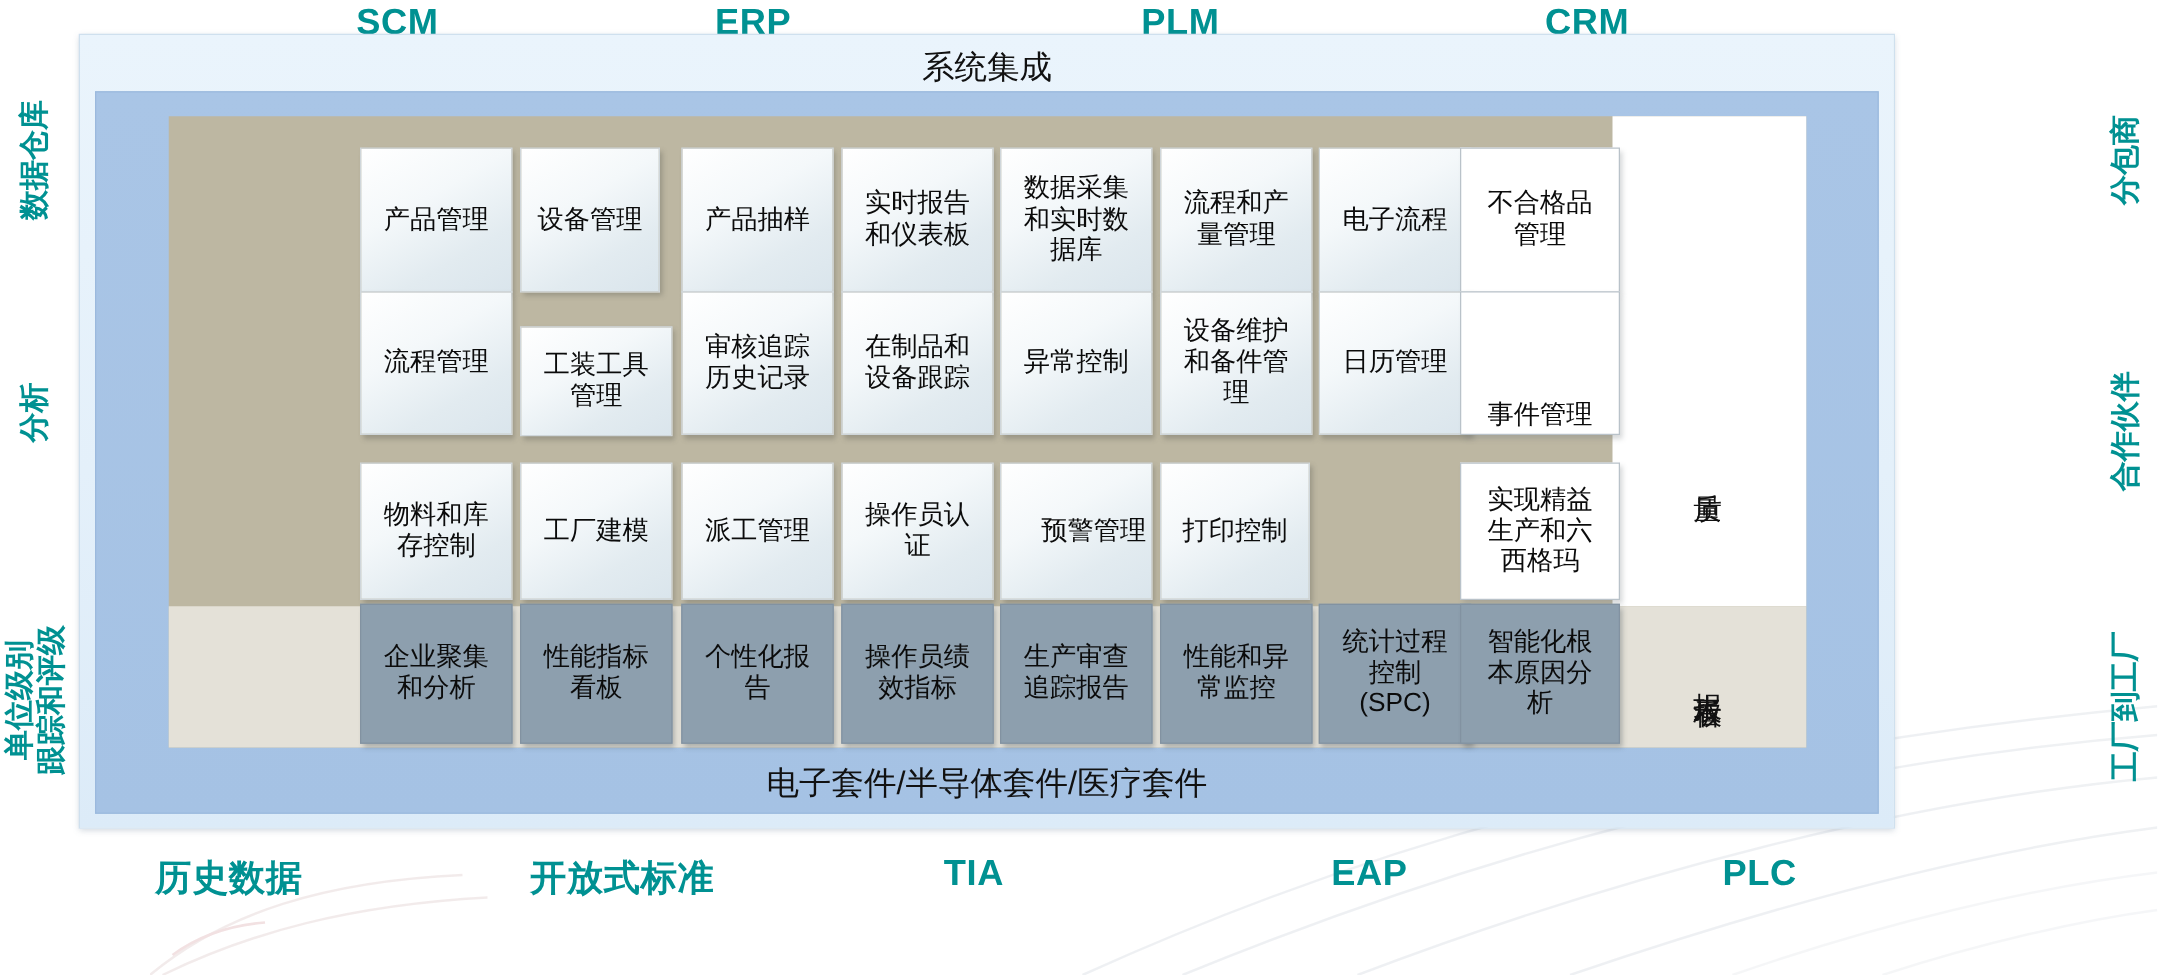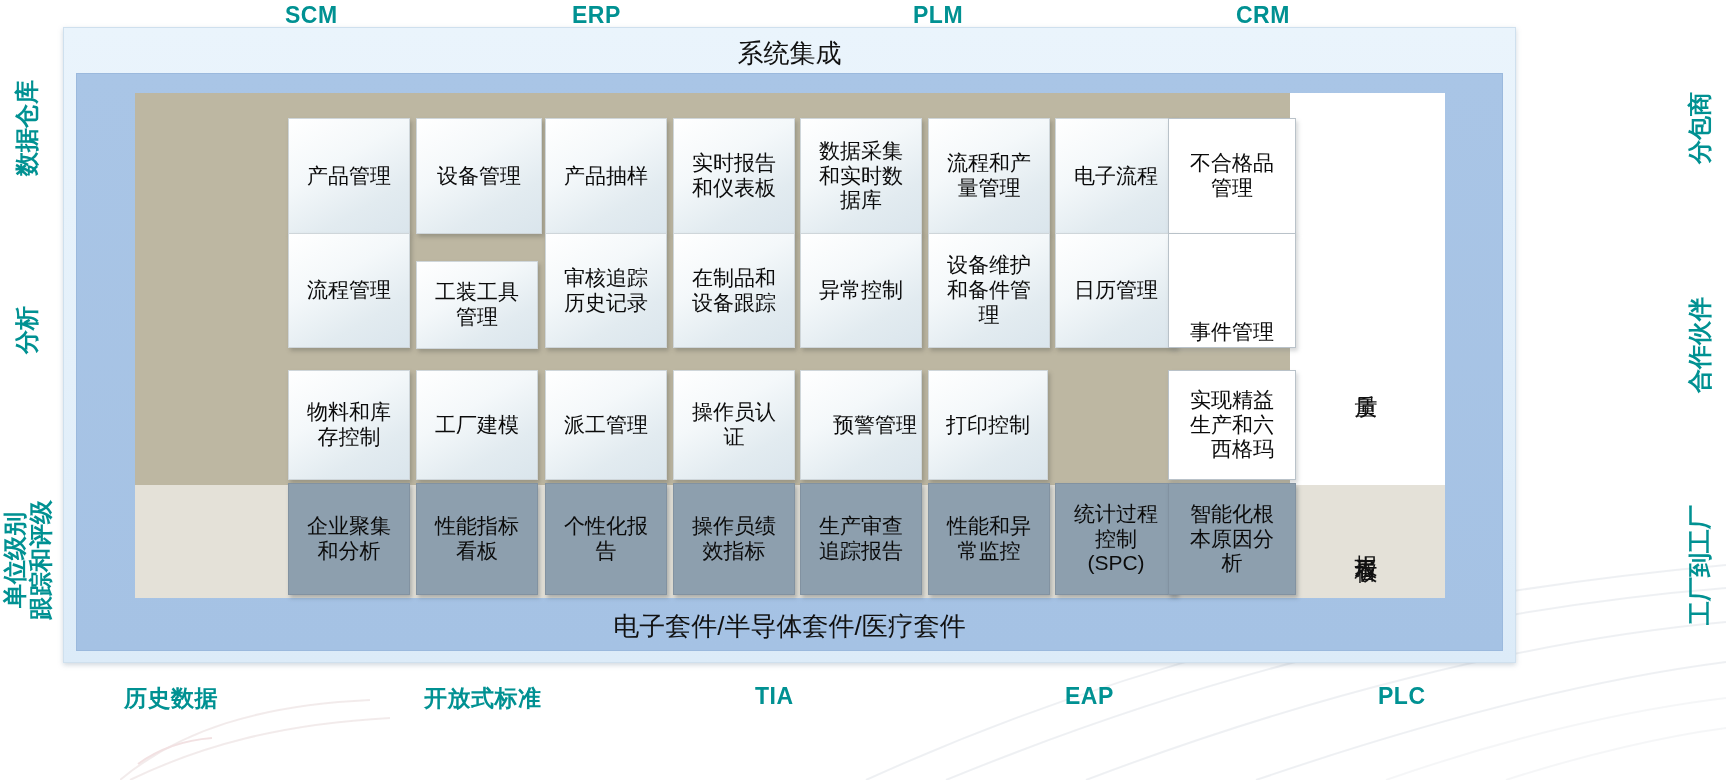--- a/index.html
+++ b/index.html
@@ -9,21 +9,21 @@
     font-family:"Liberation Sans","DejaVu Sans",sans-serif;
     overflow:hidden;position:relative;
   }
   
   .bg-swoosh{position:absolute;right:0;bottom:0;width:900px;height:430px;
     pointer-events:none;opacity:.5;}
   .bg-swoosh svg{display:block;}
 
   
   .tlabel{
-    position:absolute;color:#009192;font-weight:bold;font-size:23px;
+    position:absolute;color:#009192;font-weight:bold;font-size:29px;
     letter-spacing:.5px;white-space:nowrap;
   }
   .vlabel{
     position:absolute;color:#009192;font-weight:bold;font-size:24px;
     white-space:nowrap;transform-origin:center center;
   }
   .rot-ccw{transform:rotate(-90deg);}
 
   
   .outer{
@@ -155,21 +155,21 @@
     <div class="inner-title">电子套件/半导体套件/医疗套件</div>
 
     <div class="tan">
       <div class="crmcol"></div>
       <div class="beige"></div>
 
       <div class="grid" id="module-grid">
           <div class="tile t-light" style="left: 153px; top: 25px; width: 122px; height: 116px;">
             <span>产品管理</span>
           </div>
-          <div class="tile t-light" style="left: 281px; top: 25px; width: 126px; height: 116px;">
+          <div class="tile t-light" style="left: 281px; top: 25px; width: 112px; height: 116px;">
             <span>设备管理</span>
           </div>
           <div class="tile t-light" style="left: 410px; top: 25px; width: 122px; height: 116px;">
             <span>产品抽样</span>
           </div>
           <div class="tile t-light" style="left: 538px; top: 25px; width: 122px; height: 116px;">
             <span>实时报告<br>和仪表板</span>
           </div>
           <div class="tile t-light" style="left: 665px; top: 25px; width: 122px; height: 116px;">
             <span>数据采集<br>和实时数<br>据库</span>
@@ -218,21 +218,21 @@
           </div>
           <div class="tile t-light" style="left: 538px; top: 277px; width: 122px; height: 110px;">
             <span>操作员认<br>证</span>
           </div>
           <div class="tile t-light" style="left: 665px; top: 277px; width: 122px; height: 110px; padding-left: 32px;">
             <span>预警管理</span>
           </div>
           <div class="tile t-light" style="left: 793px; top: 277px; width: 120px; height: 110px;">
             <span>打印控制</span>
           </div>
-          <div class="tile t-white" style="left: 1033px; top: 277px; width: 128px; height: 110px; text-align: right;">
+          <div class="tile t-white" style="left: 1033px; top: 277px; width: 128px; height: 110px;">
             <span>实现精益<br>生产和六<br>西格玛</span>
           </div>
           <div class="tile t-slate" style="left: 153px; top: 390px; width: 122px; height: 112px;">
             <span>企业聚集<br>和分析</span>
           </div>
           <div class="tile t-slate" style="left: 281px; top: 390px; width: 122px; height: 112px;">
             <span>性能指标<br>看板</span>
           </div>
           <div class="tile t-slate" style="left: 410px; top: 390px; width: 122px; height: 112px;">
             <span>个性化报<br>告</span>

